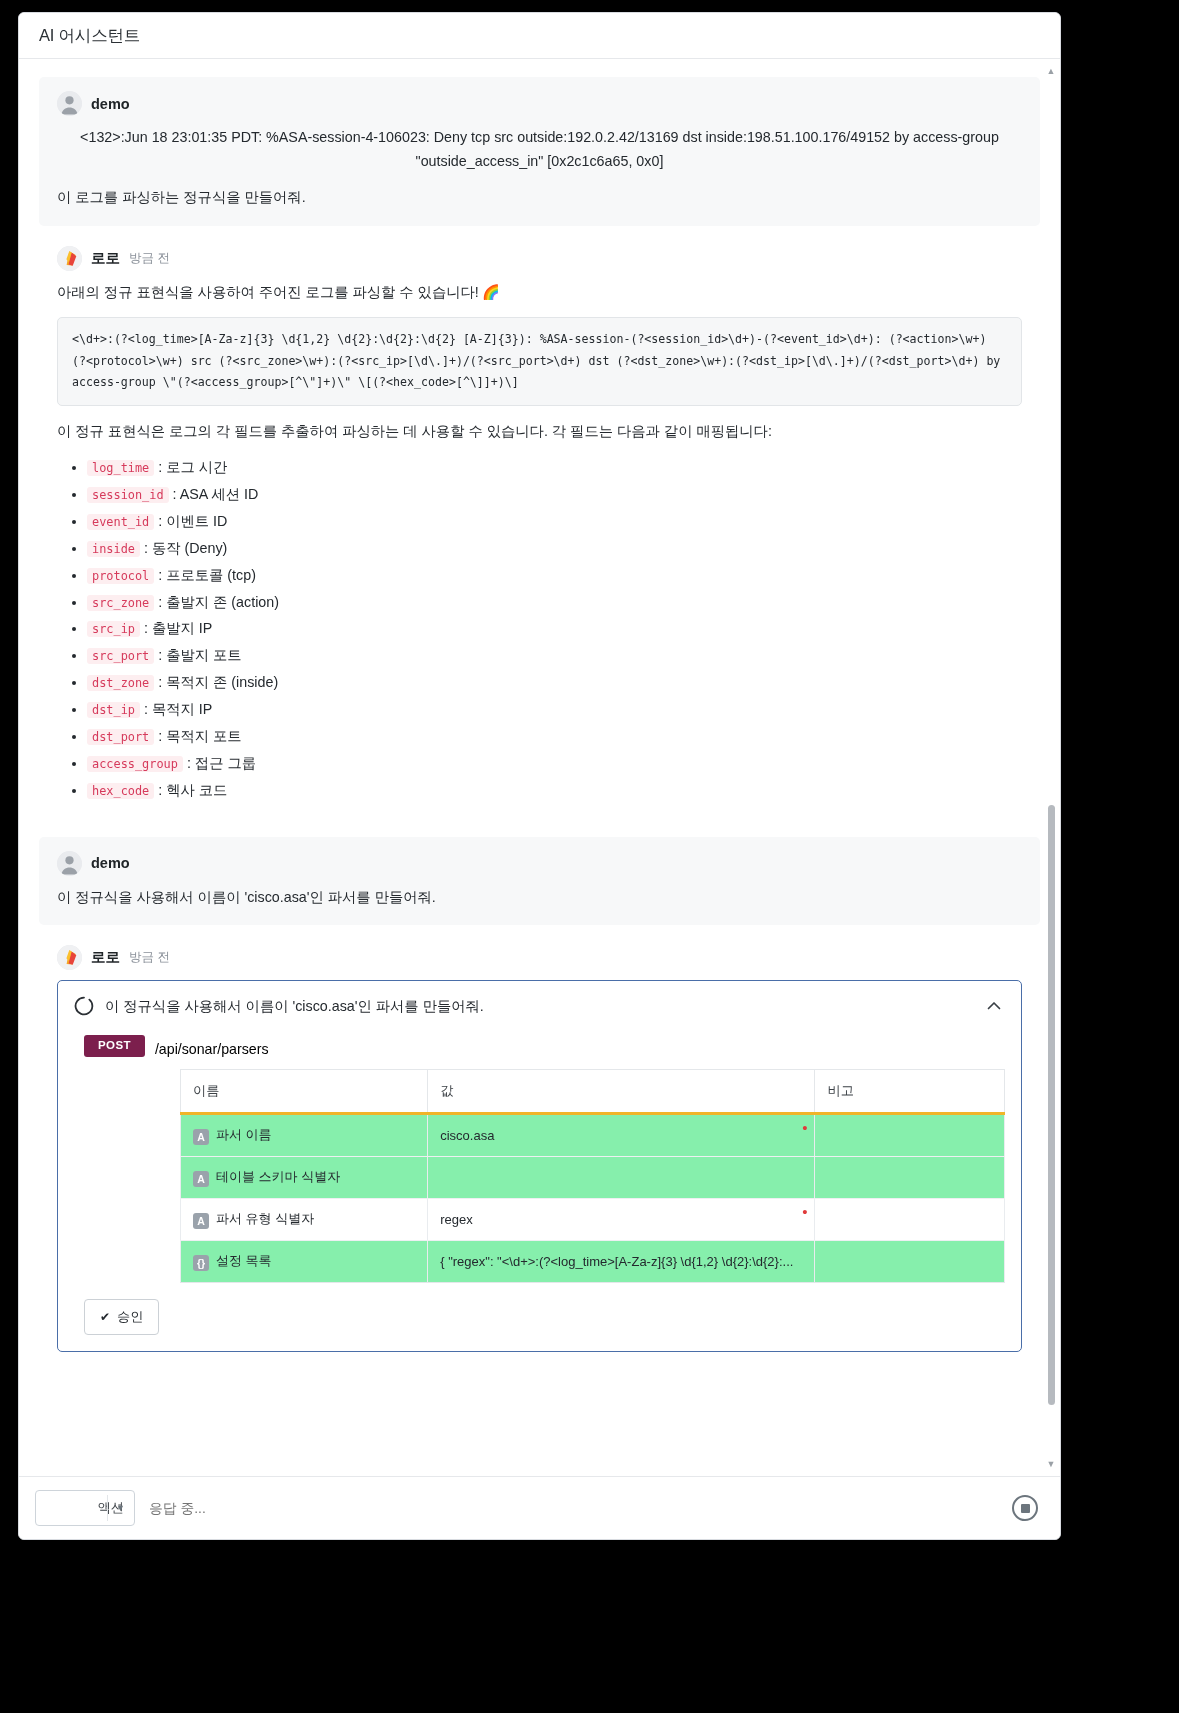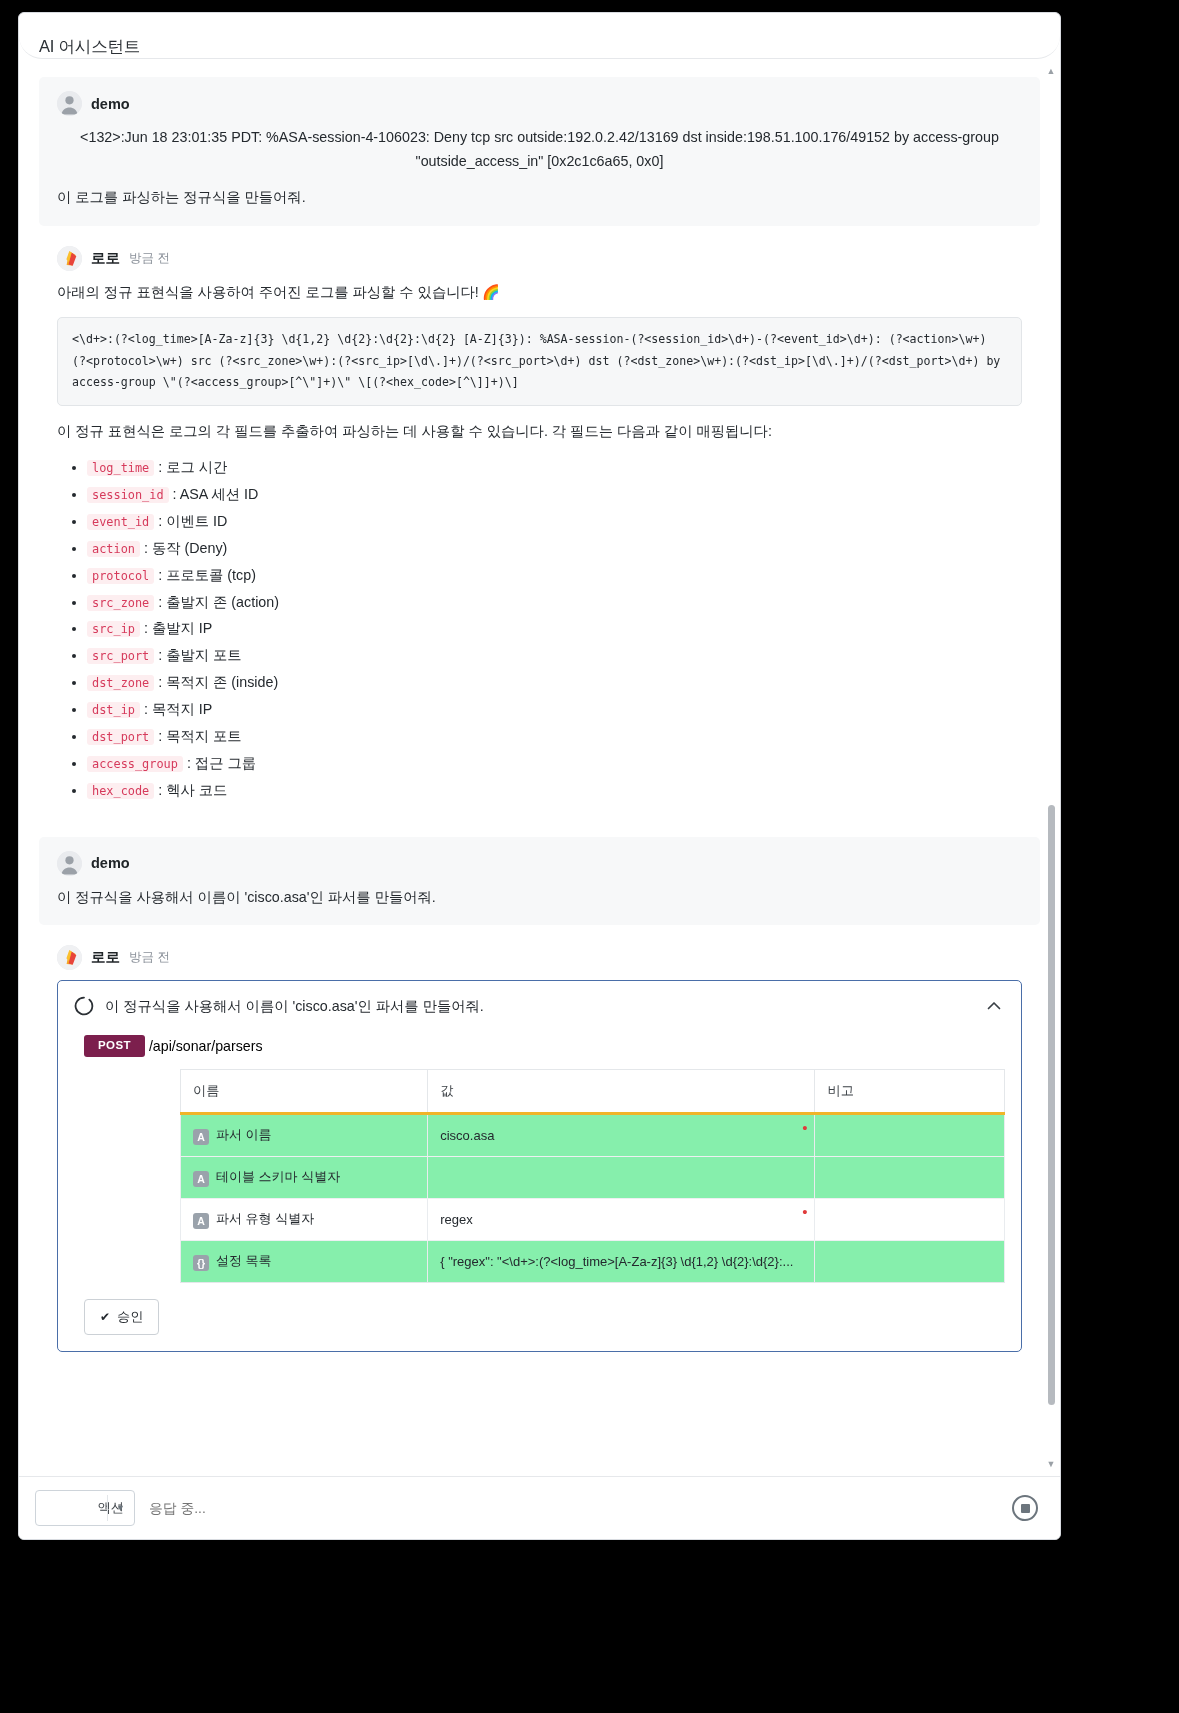--- a/index.html
+++ b/index.html
@@ -30,24 +30,23 @@
     flex-direction: column;
     overflow: hidden;
   }
 
   
   .app-header {
     height: 46px;
     flex: 0 0 46px;
     border-bottom: 1px solid #e6e8eb;
     display: flex;
-    align-items: flex-end;
+    align-items: center;
     padding: 0 20px;
     background: #ffffff;
-    border-radius: 23px;
   }
   .app-title {
     font-size: 16.5px;
     color: #2b3035;
     letter-spacing: -0.2px;
   }
 
   
   .chat-scroll {
     position: relative;
@@ -204,22 +203,22 @@
     display: flex;
     align-items: center;
     justify-content: center;
     color: #3a4046;
   }
 
   .toolcard-body { padding: 2px 16px 16px 16px; }
 
   .endpoint-row {
     display: flex;
-    align-items: center;
-    gap: 4px;
+    align-items: flex-end;
+    gap: 10px;
     padding: 4px 0 12px 10px;
   }
   .method-badge {
     background: #7c1f4d;
     color: #ffffff;
     font-size: 11.5px;
     font-weight: bold;
     letter-spacing: 0.4px;
     padding: 5px 14px;
     border-radius: 3px;
@@ -419,21 +418,21 @@
           <div class="timestamp">방금 전</div>
         </div>
         <div class="msg-body">
           <p>아래의 정규 표현식을 사용하여 주어진 로그를 파싱할 수 있습니다! 🌈</p>
           <div class="codeblock">&lt;\d+&gt;:(?&lt;log_time&gt;[A-Za-z]{3} \d{1,2} \d{2}:\d{2}:\d{2} [A-Z]{3}): %ASA-session-(?&lt;session_id&gt;\d+)-(?&lt;event_id&gt;\d+): (?&lt;action&gt;\w+) (?&lt;protocol&gt;\w+) src (?&lt;src_zone&gt;\w+):(?&lt;src_ip&gt;[\d\.]+)/(?&lt;src_port&gt;\d+) dst (?&lt;dst_zone&gt;\w+):(?&lt;dst_ip&gt;[\d\.]+)/(?&lt;dst_port&gt;\d+) by access-group \"(?&lt;access_group&gt;[^\"]+)\" \[(?&lt;hex_code&gt;[^\]]+)\]</div>
           <p>이 정규 표현식은 로그의 각 필드를 추출하여 파싱하는 데 사용할 수 있습니다. 각 필드는 다음과 같이 매핑됩니다:</p>
           <ul class="fieldlist">
               <li><code class="inline">log_time</code><span class="sep"> : </span><span>로그 시간</span></li>
               <li><code class="inline">session_id</code><span class="sep"> : </span><span>ASA 세션 ID</span></li>
               <li><code class="inline">event_id</code><span class="sep"> : </span><span>이벤트 ID</span></li>
-              <li><code class="inline">action</code><span class="sep"> : </span><span>동작 (Deny)</span></li>
+              <li><code class="inline">inside</code><span class="sep"> : </span><span>동작 (Deny)</span></li>
               <li><code class="inline">protocol</code><span class="sep"> : </span><span>프로토콜 (tcp)</span></li>
               <li><code class="inline">src_zone</code><span class="sep"> : </span><span>출발지 존 (action)</span></li>
               <li><code class="inline">src_ip</code><span class="sep"> : </span><span>출발지 IP</span></li>
               <li><code class="inline">src_port</code><span class="sep"> : </span><span>출발지 포트</span></li>
               <li><code class="inline">dst_zone</code><span class="sep"> : </span><span>목적지 존 (inside)</span></li>
               <li><code class="inline">dst_ip</code><span class="sep"> : </span><span>목적지 IP</span></li>
               <li><code class="inline">dst_port</code><span class="sep"> : </span><span>목적지 포트</span></li>
               <li><code class="inline">access_group</code><span class="sep"> : </span><span>접근 그룹</span></li>
               <li><code class="inline">hex_code</code><span class="sep"> : </span><span>헥사 코드</span></li>
             </ul>

